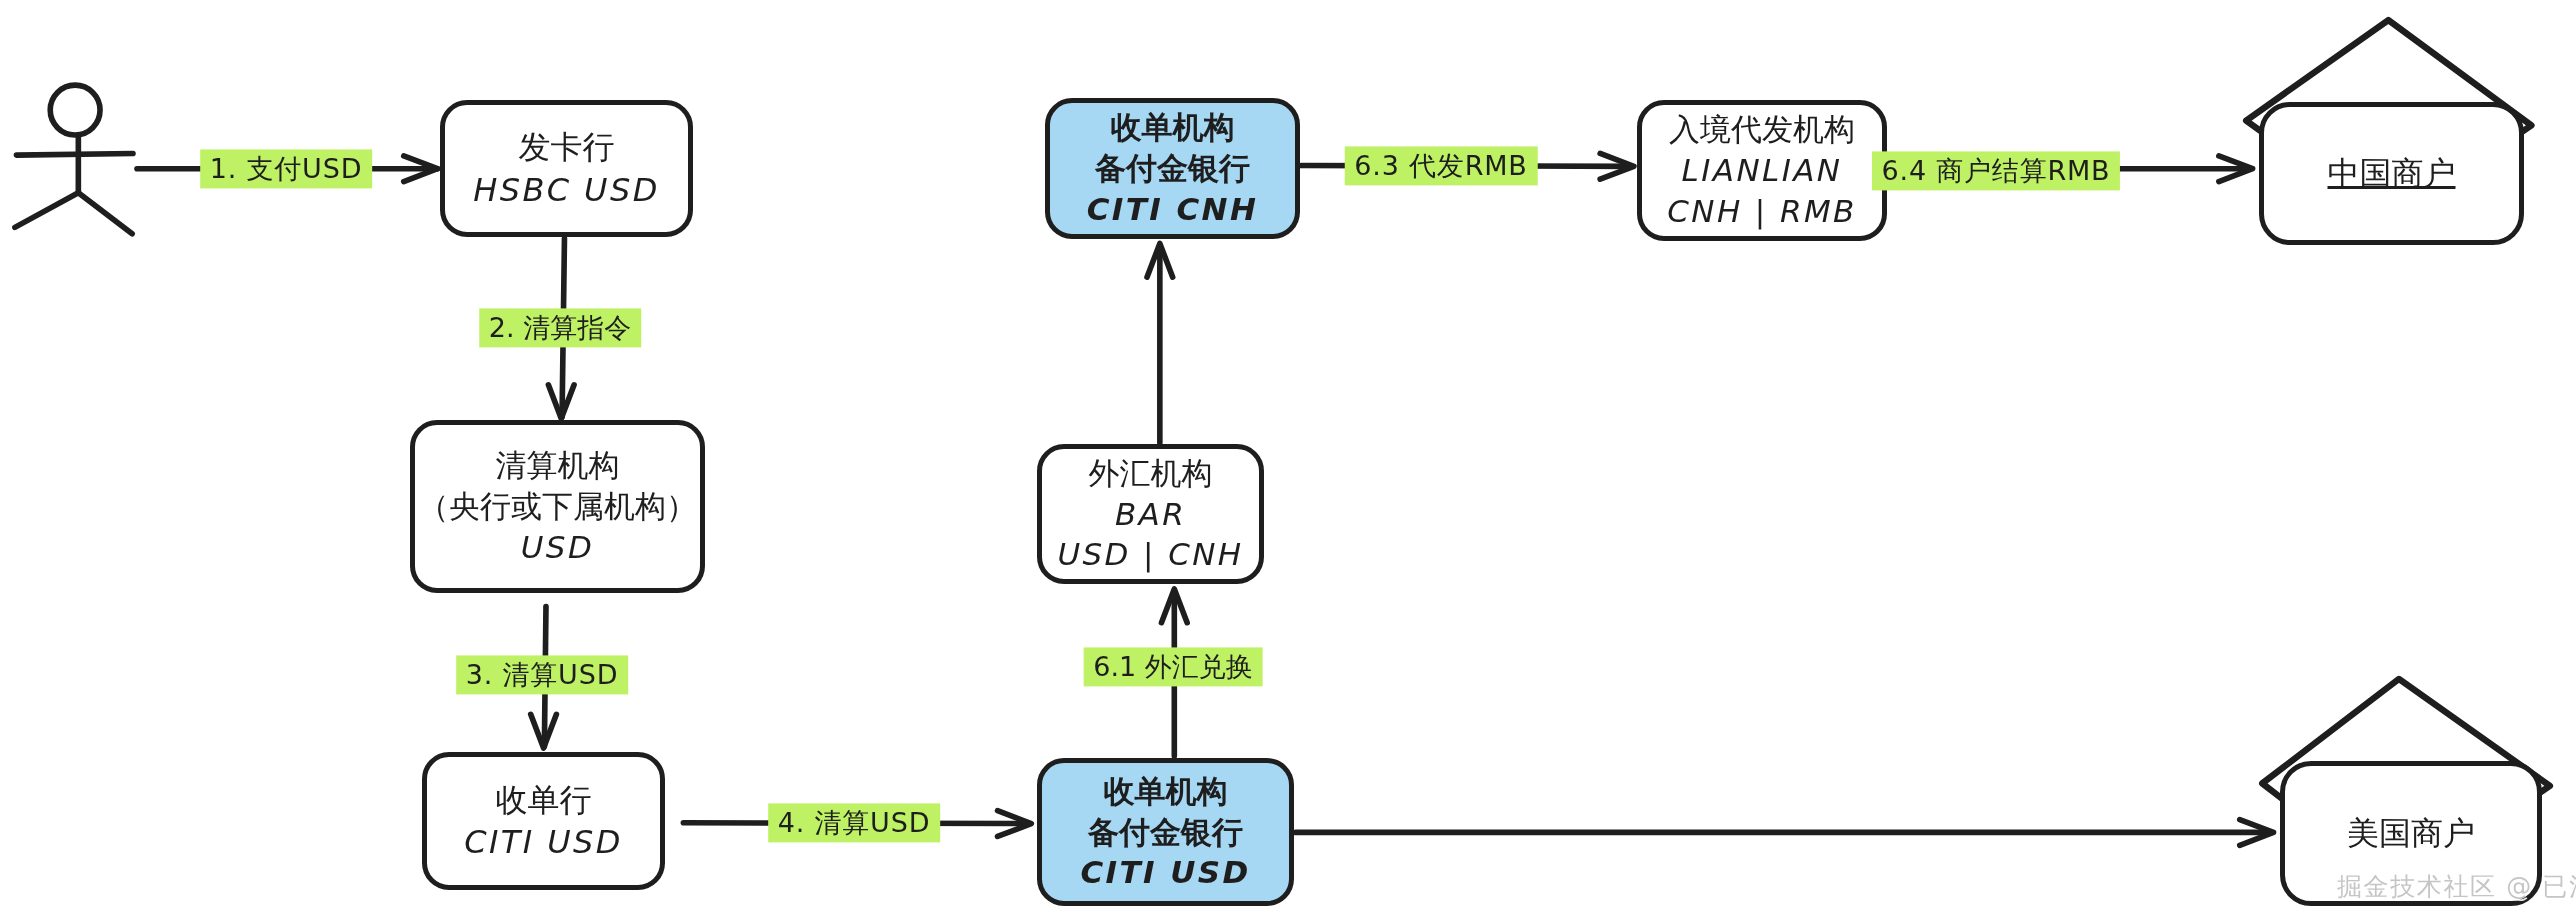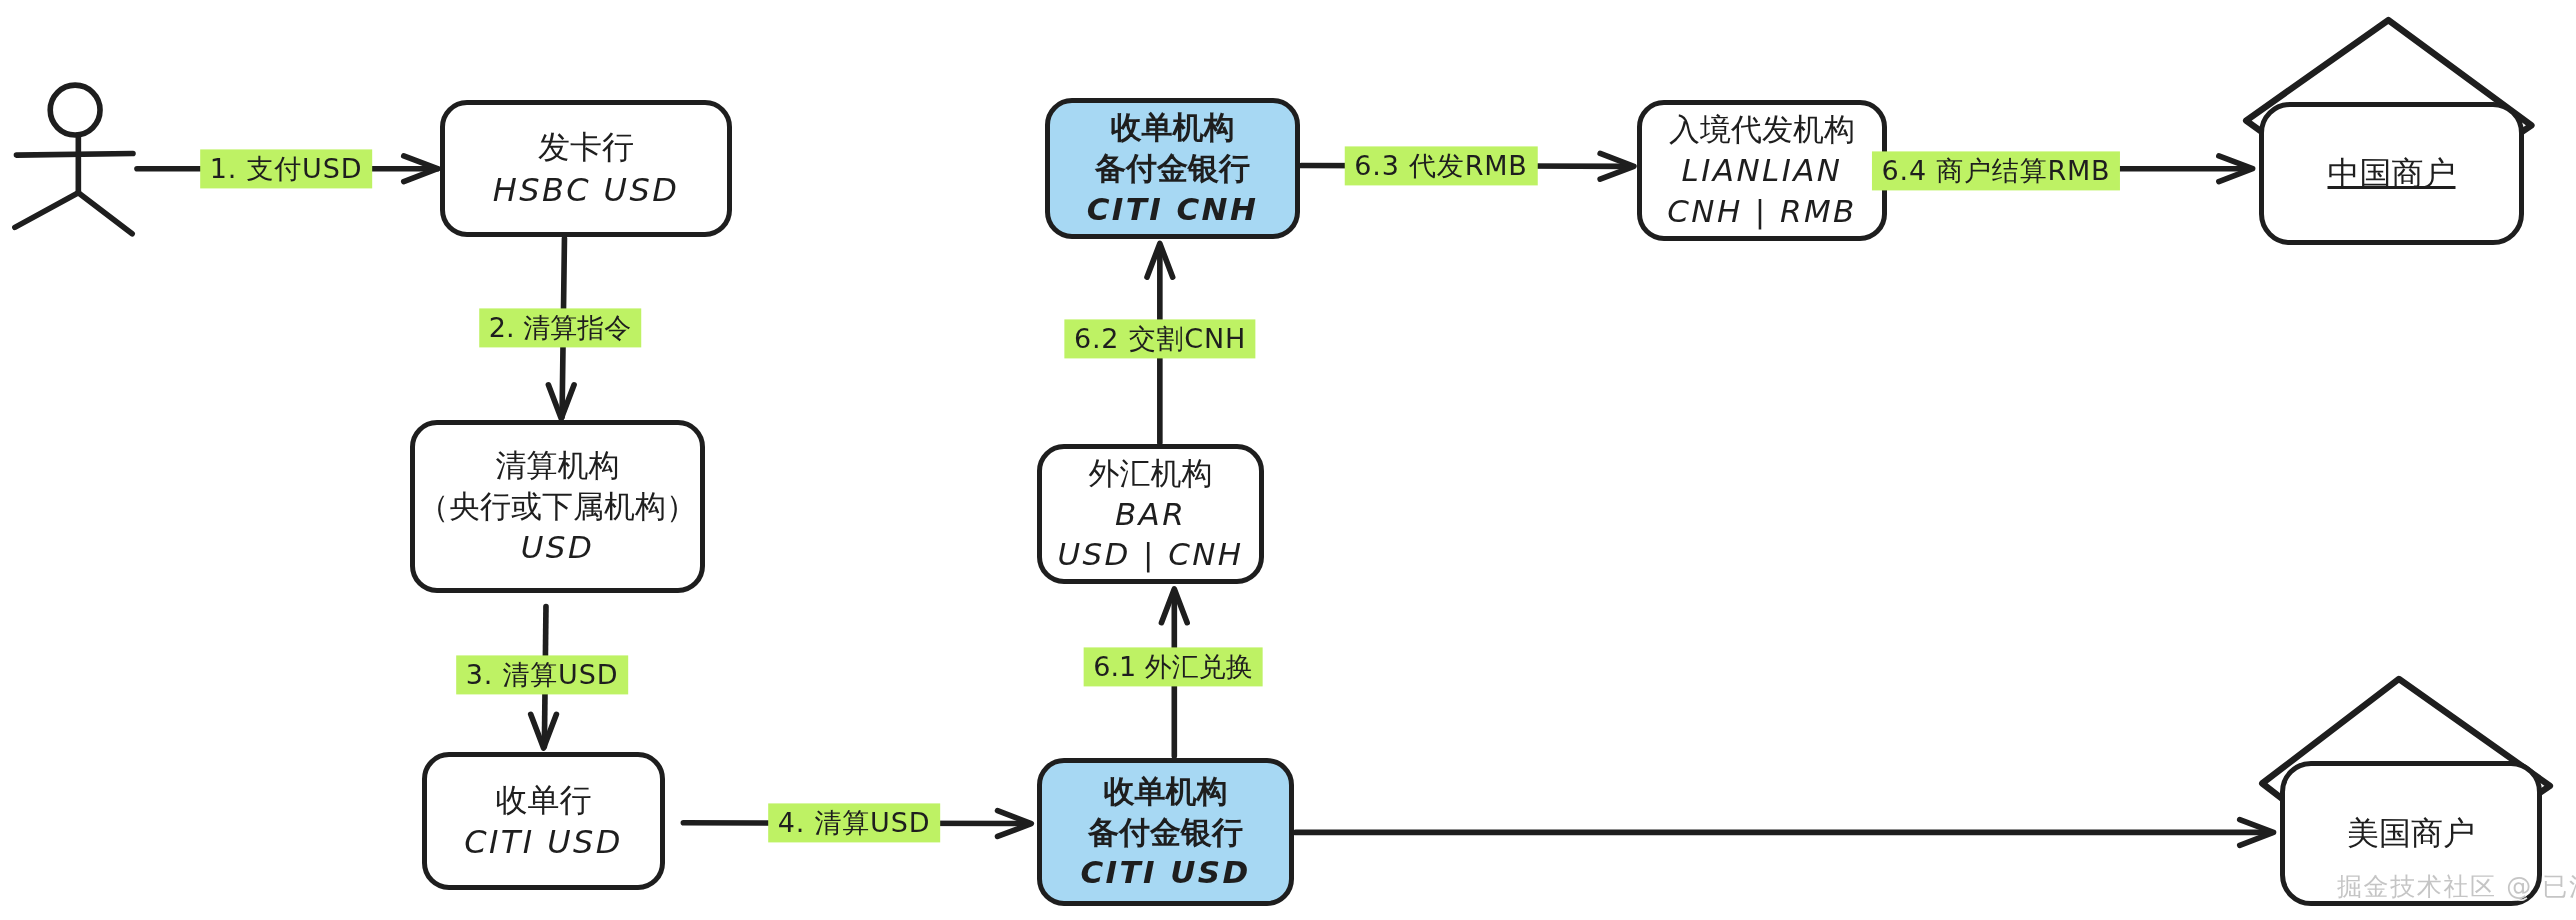--- a/index.html
+++ b/index.html
@@ -79,21 +79,21 @@
       <path class="ln" d="M1619,206 L2030,207"></path>
       <path class="ln" d="M1991,191 L2033,207 L1991,223"></path>
     </g>
 
     <g>
       <path class="ln" d="M2350,210 L2800,210"></path>
       <path class="ln" d="M2761,194 L2803,210 L2761,226"></path>
     </g>
   </svg>
 
-  <div class="node" style="left:440px;top:100px;width:292px;height:137px;">
+  <div class="node" style="left:440px;top:100px;width:253px;height:137px;">
     <div class="nl">发卡行</div>
     <div class="nl latin">HSBC USD</div>
   </div>
 
   <div class="node" style="left:410px;top:420px;width:295px;height:173px;font-size:31px;">
     <div class="nl">清算机构</div>
     <div class="nl">（央行或下属机构）</div>
     <div class="nl latin">USD</div>
   </div>
 
@@ -132,19 +132,18 @@
 
   <div class="node" style="left:2280px;top:761px;width:262px;height:145px;border-radius:31px;">
     <div class="nl">美国商户</div>
   </div>
 
   <div class="elabel latinmix" style="left:286px;top:169px;">1. 支付USD</div>
   <div class="elabel" style="left:560px;top:328px;">2. 清算指令</div>
   <div class="elabel latinmix" style="left:542px;top:675px;">3. 清算USD</div>
   <div class="elabel latinmix" style="left:854px;top:823px;">4. 清算USD</div>
   <div class="elabel" style="left:1173px;top:667px;">6.1 外汇兑换</div>
-  <div class="elabel latinmix" style="left:1160px;top:339px;">6.2 交割CNH</div>
   <div class="elabel latinmix" style="left:1441px;top:166px;">6.3 代发RMB</div>
   <div class="elabel latinmix" style="left:1996px;top:171px;">6.4 商户结算RMB</div>
 
   <div id="watermark">掘金技术社区 @ 已注销</div>
 </div>
 
 
 </body></html>

